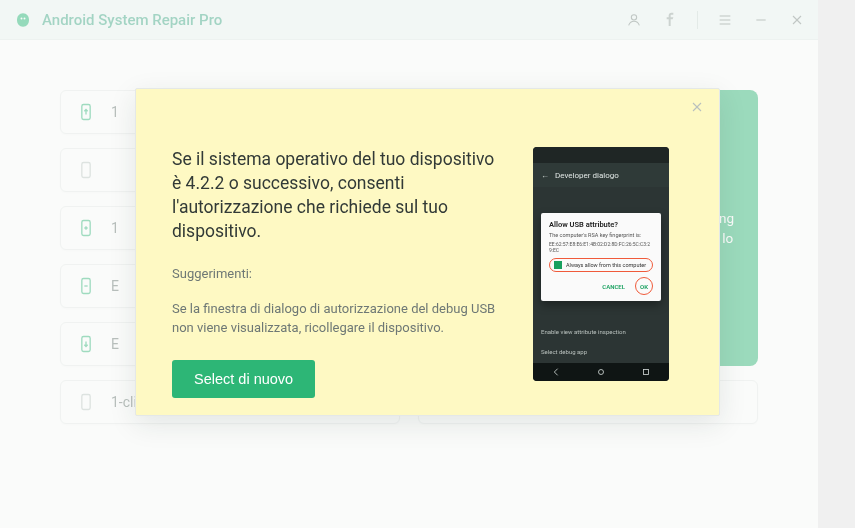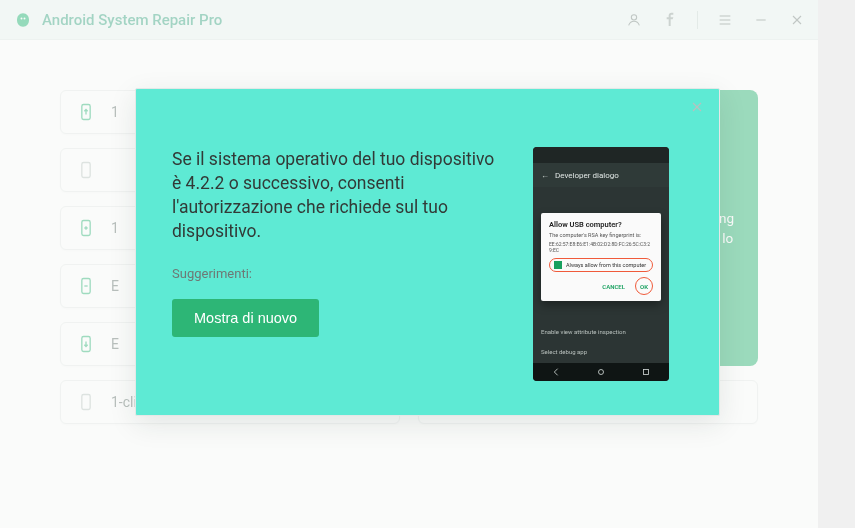--- a/index.html
+++ b/index.html
@@ -20,21 +20,21 @@
   .main { position: absolute; top: 40px; left: 0; right: 0; bottom: 0; padding: 50px 60px 30px; }
   .grid { display: grid; grid-template-columns: 1fr 1fr; gap: 14px 18px; }
   .card { background: #fff; border: 1px solid #e8eceb; border-radius: 6px; height: 44px; display: flex; align-items: center; gap: 14px; padding: 0 14px; box-shadow: 0 1px 2px rgba(0,0,0,0.03); color: #6d7a76; font-size: 14px; }
   .card .cicon { width: 22px; height: 22px; display: inline-flex; align-items: center; justify-content: center; color: #35b87d; }
   .card .cicon svg { width: 20px; height: 20px; stroke: currentColor; fill: none; stroke-width: 1.6; }
   .card.grey .cicon { color: #bfc9c6; }
   .big-card { grid-row: span 5; background: #2db676; border-radius: 8px; color: #fff; display: flex; flex-direction: column; align-items: center; justify-content: center; text-align: center; padding: 0 24px; font-size: 13.5px; line-height: 1.5; }
 
   
   .backdrop { position: absolute; inset: 0; background: rgba(245,247,246,0.55); }
-  .modal { position: absolute; left: 135px; top: 88px; width: 585px; height: 328px; background: #5eead4; border: 1px solid #e4e8e7; border-radius: 2px; box-shadow: 0 8px 28px rgba(30,50,40,0.10); }
+  .modal { position: absolute; left: 135px; top: 88px; width: 585px; height: 328px; background: #fef9c3; border: 1px solid #e4e8e7; border-radius: 2px; box-shadow: 0 8px 28px rgba(30,50,40,0.10); }
   .modal-close { position: absolute; top: 10px; right: 12px; width: 18px; height: 18px; color: #b9c0be; cursor: pointer; }
   .modal-close svg { width: 16px; height: 16px; stroke: currentColor; stroke-width: 1.6; fill: none; }
   .modal-body { display: flex; height: 100%; padding: 58px 36px 34px 36px; gap: 30px; }
   .modal-left { flex: 1; display: flex; flex-direction: column; }
   .modal-heading { font-size: 17.5px; color: #323a37; line-height: 1.38; margin-bottom: 22px; }
   .modal-tips-label { font-size: 13px; color: #6e7875; margin-bottom: 18px; }
   .modal-tips-text { font-size: 13px; color: #6e7875; line-height: 1.5; margin-bottom: 22px; max-width: 330px; }
   .modal-btn { align-self: flex-start; background: #2db676; color: #fff; border: none; border-radius: 3px; padding: 11px 22px; font-size: 14.5px; cursor: pointer; }
   .modal-right { width: 150px; display: flex; align-items: flex-start; }
   .phone-shot { width: 136px; height: 234px; background: #2c3534; border-radius: 4px; position: relative; overflow: hidden; font-family: Roboto, Arial, sans-serif; }
@@ -185,31 +185,32 @@
     <span class="modal-close">
       <svg viewBox="0 0 24 24">
           <line x1="6" y1="6" x2="18" y2="18"></line>
           <line x1="18" y1="6" x2="6" y2="18"></line>
         </svg>
     </span>
     <div class="modal-body">
       <div class="modal-left">
         <div class="modal-heading">Se il sistema operativo del tuo dispositivo è 4.2.2 o successivo, consenti l'autorizzazione che richiede sul tuo dispositivo.</div>
         <div class="modal-tips-label">Suggerimenti:</div>
-        <button class="modal-btn">Mostra di nuovo</button>
+        <div class="modal-tips-text">Se la finestra di dialogo di autorizzazione del debug USB non viene visualizzata, ricollegare il dispositivo.</div>
+        <button class="modal-btn">Select di nuovo</button>
       </div>
       <div class="modal-right">
         <div class="phone-shot">
           <div class="phone-topbar"></div>
           <div class="phone-header">
             <span class="back">←</span>
             <span>Developer dialogo</span>
           </div>
           <div class="phone-dialog">
-            <div class="dlg-title">Allow USB computer?</div>
+            <div class="dlg-title">Allow USB attribute?</div>
             <div class="dlg-sub">The computer's RSA key fingerprint is:</div>
             <div class="dlg-fp">EE:62:57:E8:E6:E1:4B:02:D2:8D:FC:26:5C:C3:29:EC</div>
             <div class="dlg-check-row">
               <span class="dlg-check"></span>
               <span class="dlg-check-label">Always allow from this computer</span>
             </div>
             <div class="dlg-actions">
               <span class="dlg-cancel">CANCEL</span>
               <span class="dlg-ok-wrap">
                 <span class="dlg-ok">OK</span>

